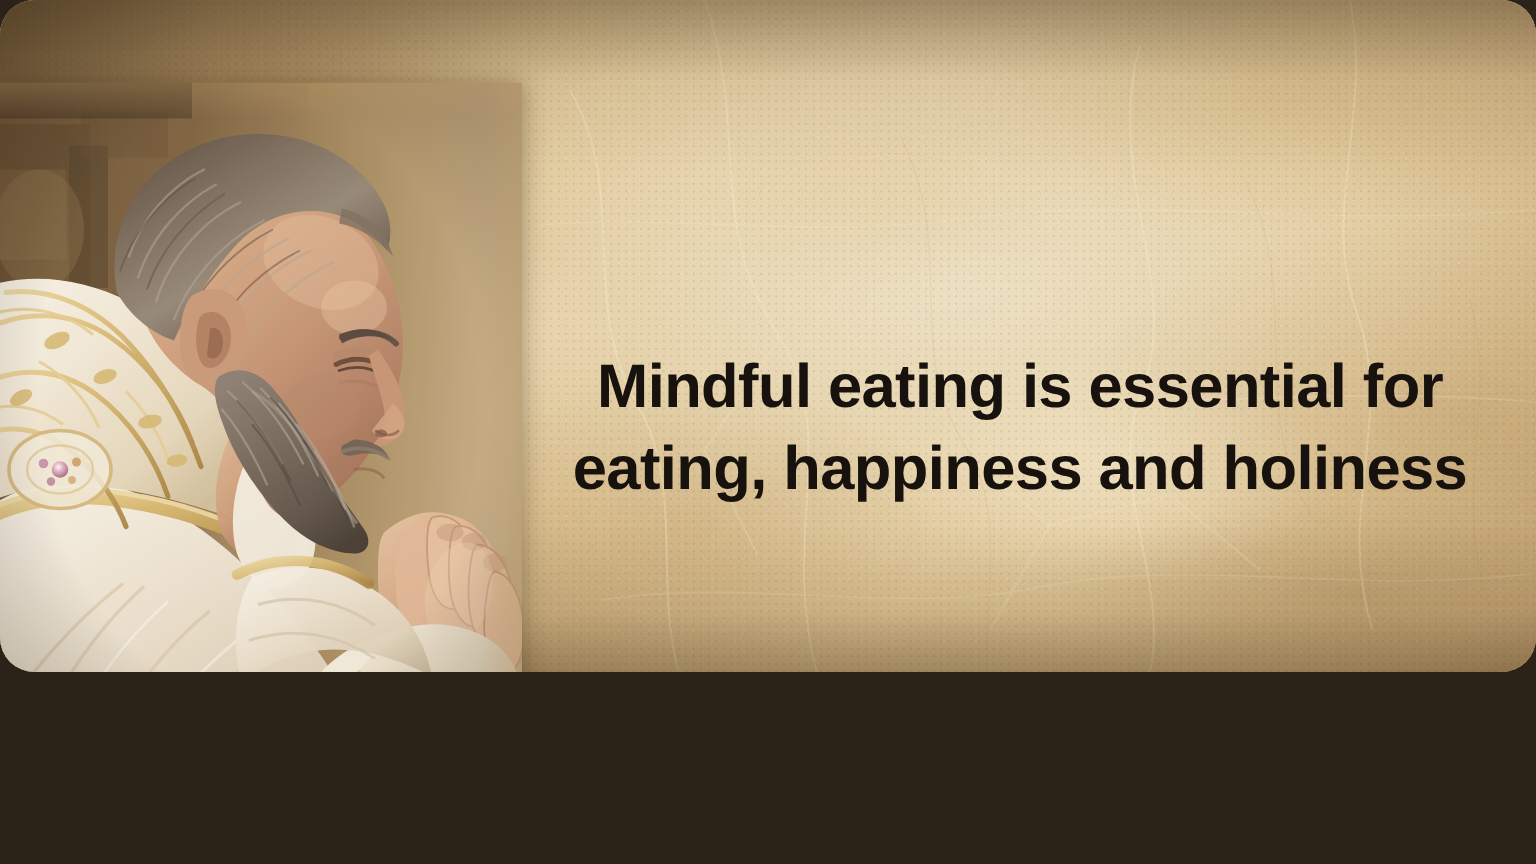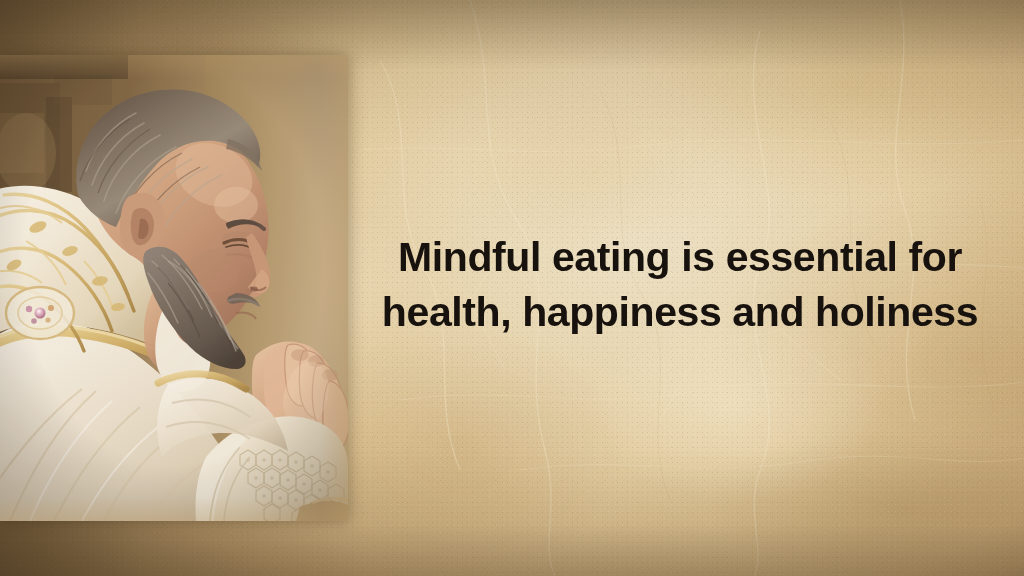--- a/index.html
+++ b/index.html
@@ -7,23 +7,24 @@
     padding: 0;
     background: #2b2218;
   }
   body {
     font-family: "Liberation Sans", sans-serif;
   }
 
   #slide {
     position: relative;
     width: 1024px;
-    height: 576px;
+    height: 448px;
     overflow: hidden;
     background: #fca5a5;
+    border-radius: 23px;
   }
 
   
   .bg-base {
     position: absolute;
     inset: 0;
     background:
       radial-gradient(ellipse 70% 85% at 62% 42%,
         #ece0c4 0%, #e6d4ae 30%, #ddc393 58%, #cfae7c 82%, #c09f6f 100%);
   }
@@ -478,16 +479,16 @@
         <rect x="0" y="0" width="348" height="466" fill="url(#photoVig)"></rect>
 
         <rect x="0" y="0" width="348" height="466" fill="#b98f52" opacity="0.07"></rect>
       </g>
     </svg>
     <div class="photo-edge-fade"></div>
   </div>
 
   <div id="quote">
     <span class="quote-line">Mindful eating is essential for</span>
-    <span class="quote-line">health, happiness and holiness</span>
+    <span class="quote-line">eating, happiness and holiness</span>
   </div>
 
 </div>
 
 </body></html>

